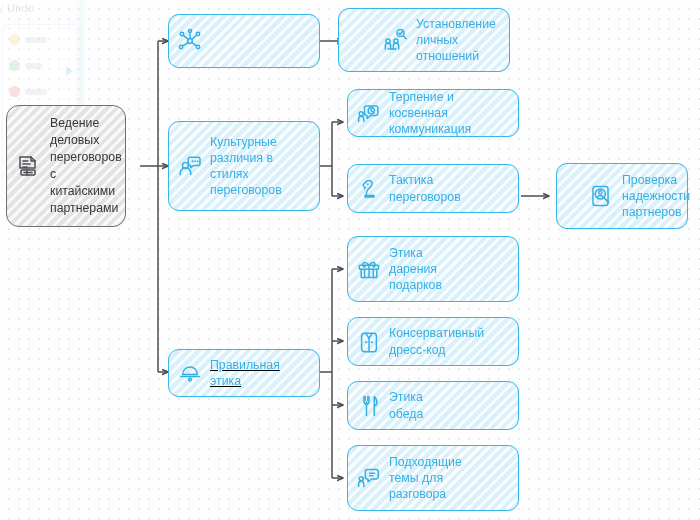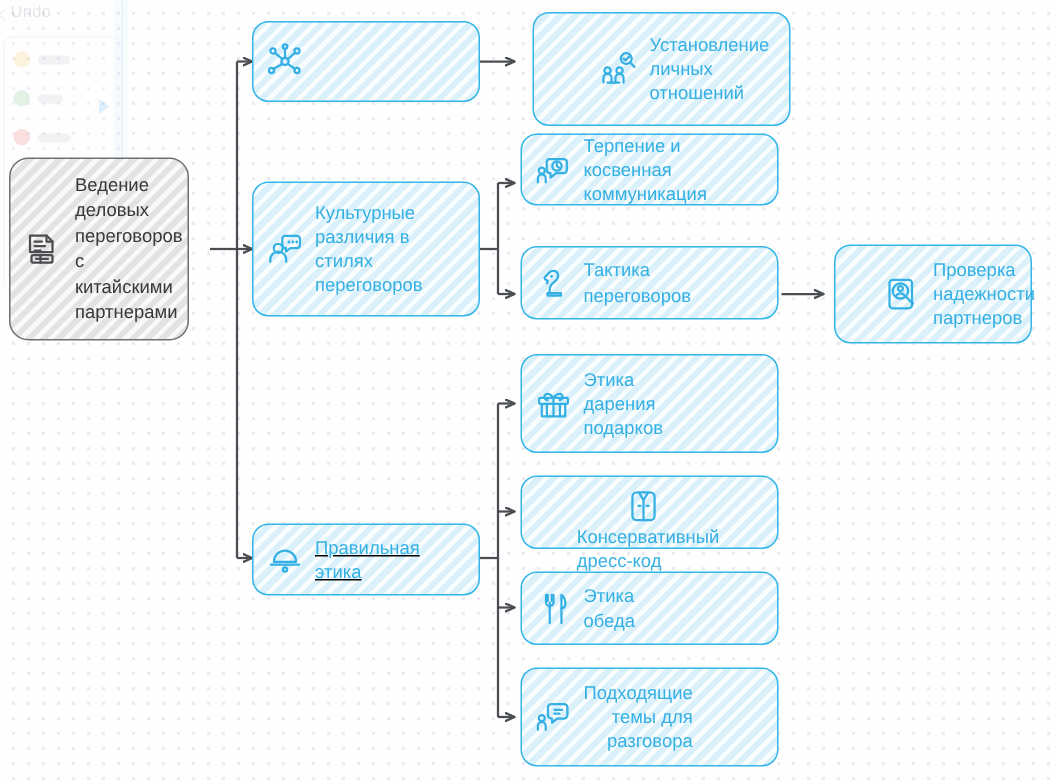--- a/index.html
+++ b/index.html
@@ -276,21 +276,21 @@
         <circle cx="5" cy="6" r="1.7"></circle>
         <circle cx="21" cy="6" r="1.7"></circle>
         <circle cx="4" cy="19" r="1.7"></circle>
         <circle cx="21" cy="19" r="1.7"></circle>
         <circle cx="13" cy="3" r="1.5"></circle>
         <path d="M11.3 11.4 L6.3 7.3 M14.8 11.5 L19.6 7.3 M11.2 14.7 L5.5 17.8 M14.8 14.6 L19.6 17.8 M13 10.6 V4.5"></path>
       </svg>
     </span>
   </div>
 
-  <div class="node cyan" style="left:355px; top:8px; width:172px; height:76px;padding-left:44px;">
+  <div class="node cyan" style="left:338px; top:8px; width:172px; height:64px;padding-left:44px;">
     <span class="nico">
       <svg width="26" height="26" viewBox="0 0 26 26" fill="none" stroke="#35b0e4" stroke-width="1.5" stroke-linecap="round" stroke-linejoin="round">
         <circle cx="5" cy="14" r="2.1"></circle>
         <path d="M2.3 22 v-3.1 a2.7 2.7 0 0 1 5.4 0 V22"></path>
         <circle cx="13" cy="14" r="2.1"></circle>
         <path d="M10.3 22 v-3.1 a2.7 2.7 0 0 1 5.4 0 V22"></path>
         <path d="M5 22 h8"></path>
         <circle cx="17.5" cy="6" r="3.6"></circle>
         <path d="M15.8 6.1 l1.2 1.3 l2.5 -2.8"></path>
         <path d="M20.2 8.8 L23 11.6"></path>
@@ -379,21 +379,21 @@
         <path d="M13 9.2 c-1.4 -1.7 -2.5 -2.6 -4 -2.6 a2.1 2.1 0 0 0 0 4.2"></path>
         <path d="M13 9.2 c1.4 -1.7 2.5 -2.6 4 -2.6 a2.1 2.1 0 0 1 0 4.2"></path>
         <path d="M8.6 13.3 v8.2 M17.3 13.3 v8.2"></path>
       </svg>
     </span>
     <span class="label">Этика
 дарения
 подарков</span>
   </div>
 
-  <div class="node cyan" style="left:347px; top:317px; width:172px; height:49px;flex-direction:column;">
+  <div class="node cyan" style="left:347px; top:317px; width:172px; height:49px;">
     <span class="nico">
       <svg width="26" height="26" viewBox="0 0 26 26" fill="none" stroke="#35b0e4" stroke-width="1.5" stroke-linecap="round" stroke-linejoin="round">
         <path d="M8.6 4.2 h8.8 a3 3 0 0 1 3 3 v12.6 a3 3 0 0 1 -3 3 h-8.8 a3 3 0 0 1 -3 -3 V7.2 a3 3 0 0 1 3 -3 z"></path>
         <path d="M10 4.4 L13 9.4 L16 4.4"></path>
         <path d="M13 9.4 v13.4"></path>
         <path d="M9.6 13.2 h1.3 M15.1 13.2 h1.3"></path>
       </svg>
     </span>
     <span class="label">Консервативный
 дресс-код</span>
@@ -406,21 +406,21 @@
         <path d="M10.5 8.8 V22.4"></path>
         <path d="M9.2 3.6 v4 M11.8 3.6 v4"></path>
         <path d="M18.3 3.6 c1.9 1.3 2.6 3.7 2.6 6.1 c0 1.7 -0.9 2.7 -2.6 2.9 z"></path>
         <path d="M18.3 12.6 V22.4"></path>
       </svg>
     </span>
     <span class="label">Этика
 обеда</span>
   </div>
 
-  <div class="node cyan" style="left:347px; top:445px; width:172px; height:66px;text-align:right;">
+  <div class="node cyan" style="left:347px; top:445px; width:172px; height:66px;">
     <span class="nico">
       <svg width="26" height="26" viewBox="0 0 26 26" fill="none" stroke="#35b0e4" stroke-width="1.5" stroke-linecap="round" stroke-linejoin="round">
         <circle cx="5.2" cy="13.8" r="2"></circle>
         <path d="M2.6 21.5 v-2.6 a2.6 2.6 0 0 1 5.2 0 v2.6"></path>
         <path d="M11.6 4.4 h8.4 a2.3 2.3 0 0 1 2.3 2.3 v5 a2.3 2.3 0 0 1 -2.3 2.3 h-4.5 l-3.5 2.8 v-2.8 h-0.4 a2.3 2.3 0 0 1 -2.3 -2.3 v-5 a2.3 2.3 0 0 1 2.3 -2.3 z"></path>
         <path d="M13.6 8.2 h5.2 M13.6 10.8 h3.4"></path>
       </svg>
     </span>
     <span class="label">Подходящие
 темы для

